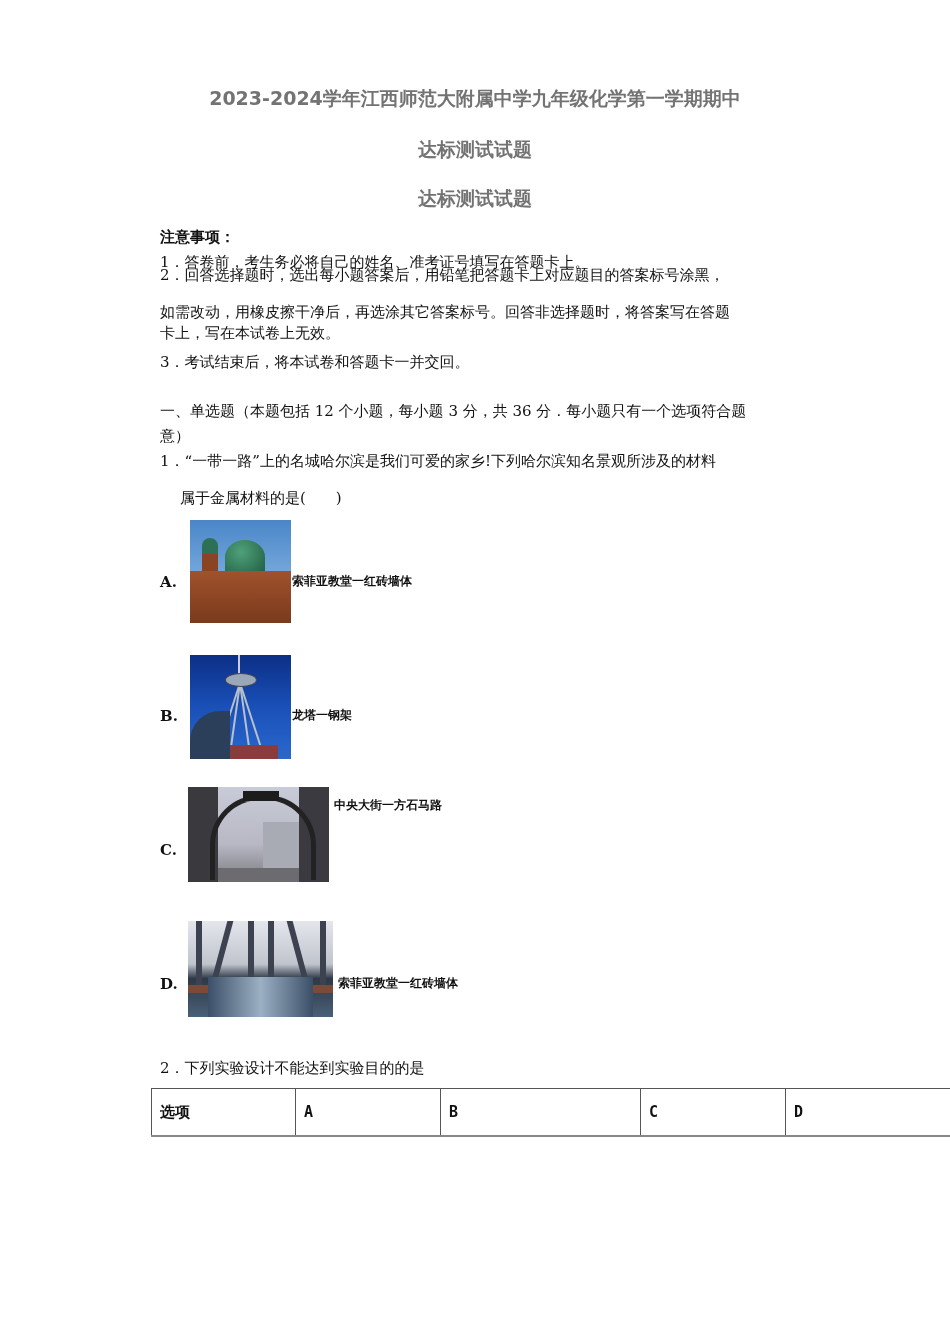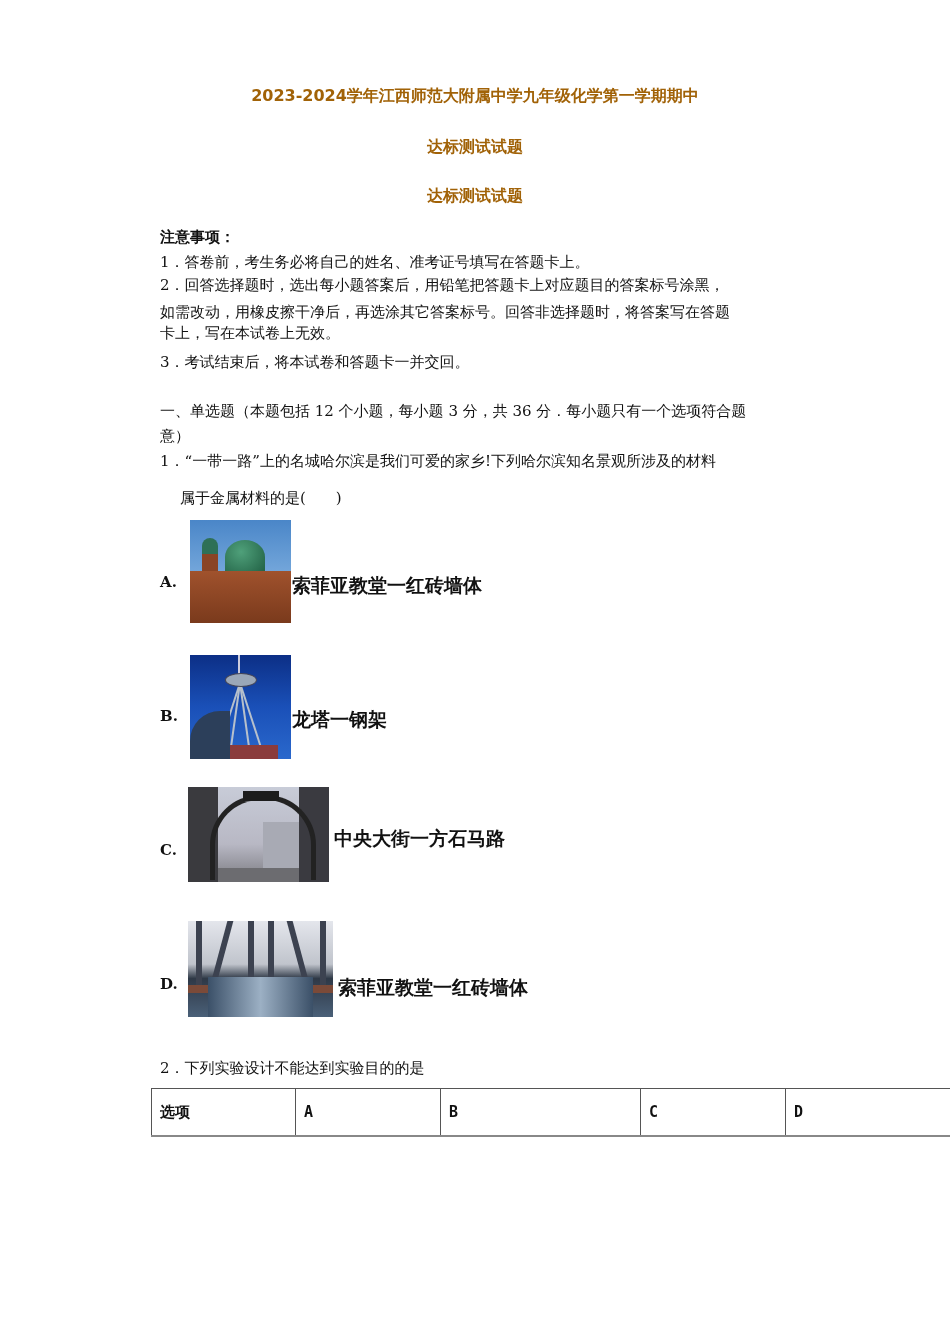--- a/index.html
+++ b/index.html
@@ -1,23 +1,23 @@
 <!DOCTYPE html>
 <html><head>
   <meta charset="utf-8">
   <style>
     html, body { margin: 0; padding: 0; background: #ffffff; }
     body { width: 950px; height: 1344px; position: relative; overflow: hidden;
            font-family: "DejaVu Serif", "Liberation Serif", serif; color: #111; }
     .title { position: absolute; left: 0; width: 950px; text-align: center;
              font-family: "DejaVu Sans", "Liberation Sans", sans-serif; font-weight: bold;
-             font-size: 16px; color: #a16207; letter-spacing: 0px; }
+             font-size: 19px; color: #737373; letter-spacing: 0px; }
     .line { position: absolute; left: 160px; font-size: 15px; white-space: nowrap; }
     .optlabel { position: absolute; left: 160px; font-size: 15px; font-weight: bold; }
-    .opttext { position: absolute; font-size: 19px; font-weight: bold; white-space: nowrap; font-family: Liberation Mono, monospace; }
+    .opttext { position: absolute; font-size: 12px; font-weight: bold; white-space: nowrap; font-family: Liberation Mono, monospace; }
     .pic { position: absolute; overflow: hidden; }
     
     .pic-a { left: 190px; top: 520px; width: 101px; height: 103px;
              background: linear-gradient(#4a86c8, #77a9dc 55%, #8cb8e4); }
     .pic-a .body { position:absolute; left:0; bottom:0; width:101px; height:52px;
              background: linear-gradient(#a0522d, #7a3a1c); }
     .pic-a .dome { position:absolute; left:35px; top:20px; width:40px; height:34px; border-radius:50% 50% 10% 10%;
              background: radial-gradient(circle at 40% 35%, #4fa07a, #1f5e42); }
     .pic-a .drum { position:absolute; left:38px; top:50px; width:34px; height:20px; background:#8c4526; }
     .pic-a .tower1 { position:absolute; left:12px; top:30px; width:16px; height:40px; background:#8a4424; }
@@ -57,21 +57,21 @@
 </head>
 <body>
 
 <div>
   <div class="title" style="top:86px;">2023-2024学年江西师范大附属中学九年级化学第一学期期中</div>
   <div class="title" style="top:137px;">达标测试试题</div>
   <div class="title" style="top:186px;">达标测试试题</div>
 
   <div class="line" style="top:228px; font-weight:bold;text-align:right;">注意事项：</div>
   <div class="line" style="top:253px;">1．答卷前，考生务必将自己的姓名、准考证号填写在答题卡上。</div>
-  <div class="line" style="top:276px;">2．回答选择题时，选出每小题答案后，用铅笔把答题卡上对应题目的答案标号涂黑，</div>
+  <div class="line" style="top:266px;">2．回答选择题时，选出每小题答案后，用铅笔把答题卡上对应题目的答案标号涂黑，</div>
   <div class="line" style="top:303px;">如需改动，用橡皮擦干净后，再选涂其它答案标号。回答非选择题时，将答案写在答题</div>
   <div class="line" style="top:324px;">卡上，写在本试卷上无效。</div>
   <div class="line" style="top:353px;">3．考试结束后，将本试卷和答题卡一并交回。</div>
 
   <div class="line" style="top:402px;text-align:center;">一、单选题（本题包括 12 个小题，每小题 3 分，共 36 分．每小题只有一个选项符合题</div>
   <div class="line" style="top:427px;">意）</div>
 
   <div class="line" style="top:452px;">1．“一带一路”上的名城哈尔滨是我们可爱的家乡!下列哈尔滨知名景观所涉及的材料</div>
   <div class="line" style="top:489px;margin-left:20px;">属于金属材料的是(　　)</div>
 
@@ -102,21 +102,21 @@
 
   <div class="optlabel" style="top:841px;">C.</div>
   <div class="pic pic-c">
     <div class="mid"></div>
     <div class="road"></div>
     <div class="lbld"></div>
       <div class="rbld"></div>
     <div class="arch"></div>
     <div class="sign"></div>
   </div>
-  <div class="opttext" style="left:334px; top:826px;">中央大街一方石马路</div>
+  <div class="opttext" style="left:334px; top:797px;">中央大街一方石马路</div>
 
   <div class="optlabel" style="top:975px;">D.</div>
   <div class="pic pic-d">
     <div class="beam" style="left:8px;"></div>
     <div class="beam" style="left:30px; transform: skewX(-15deg);"></div>
     <div class="beam" style="left:60px;"></div>
     <div class="beam" style="left:80px;"></div>
     <div class="beam" style="left:108px; transform: skewX(15deg);"></div>
     <div class="beam" style="left:132px;"></div>
     <div class="rail" style="left:0;"></div>

